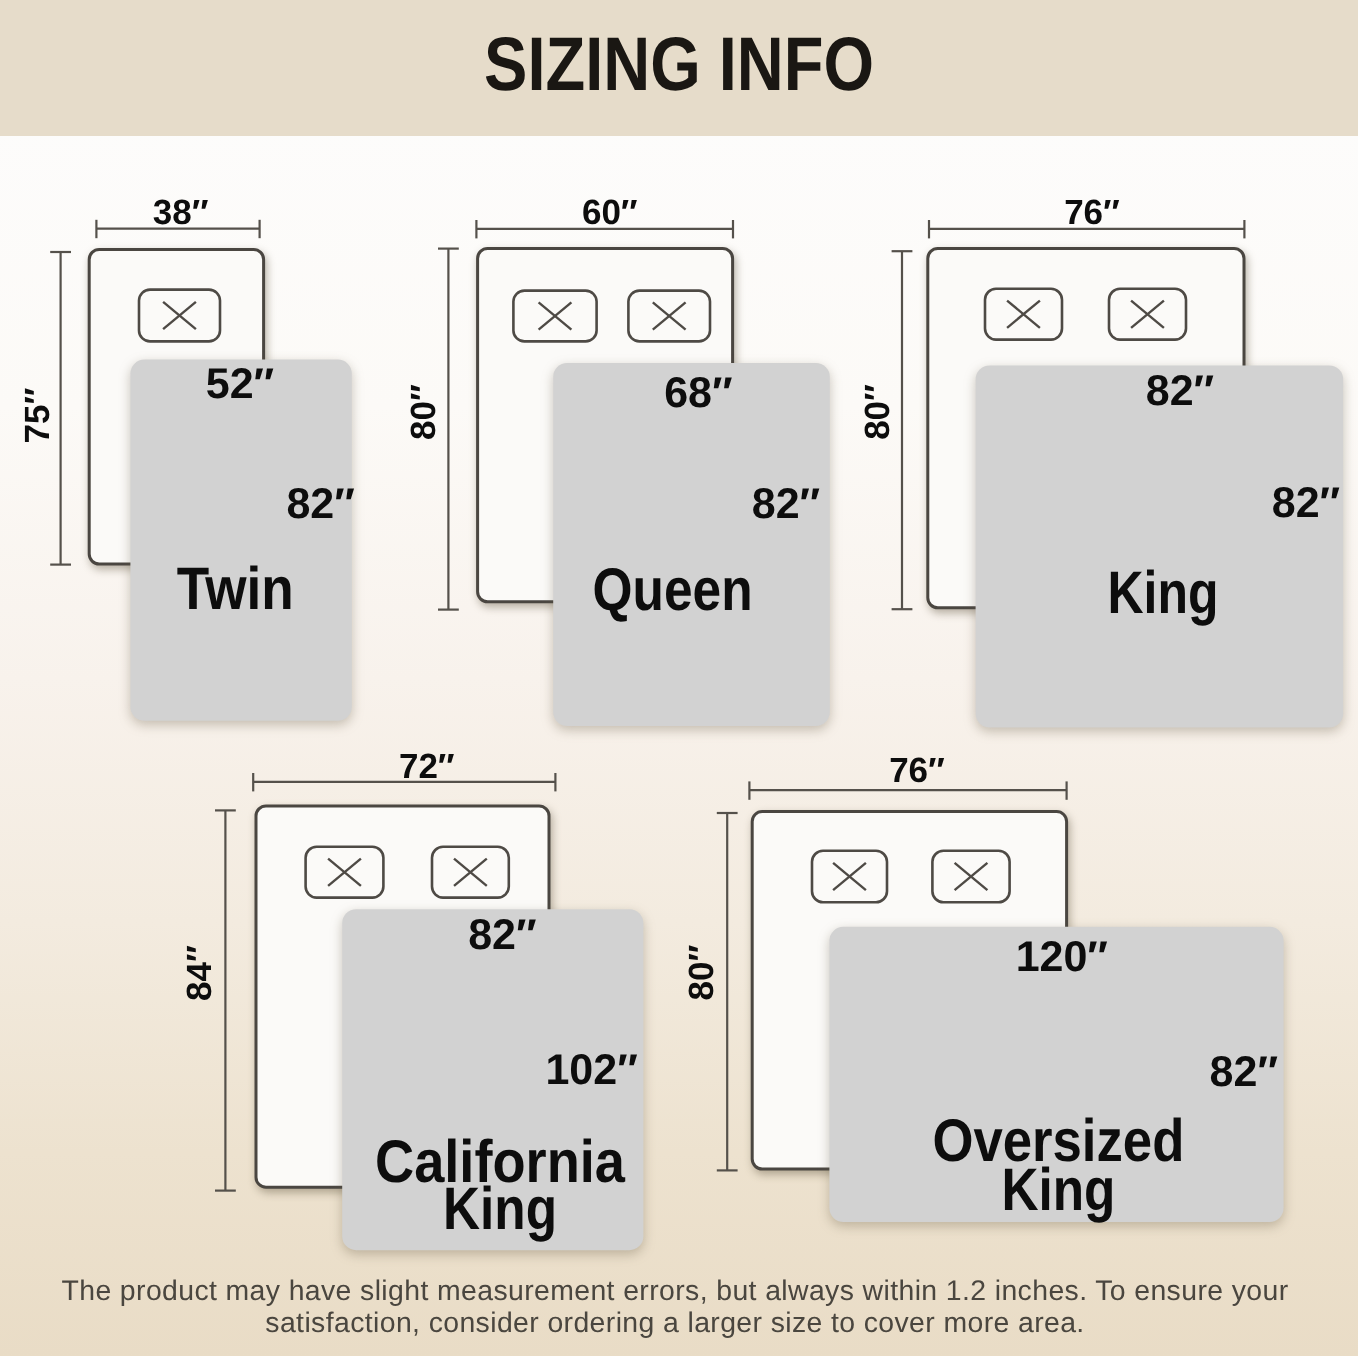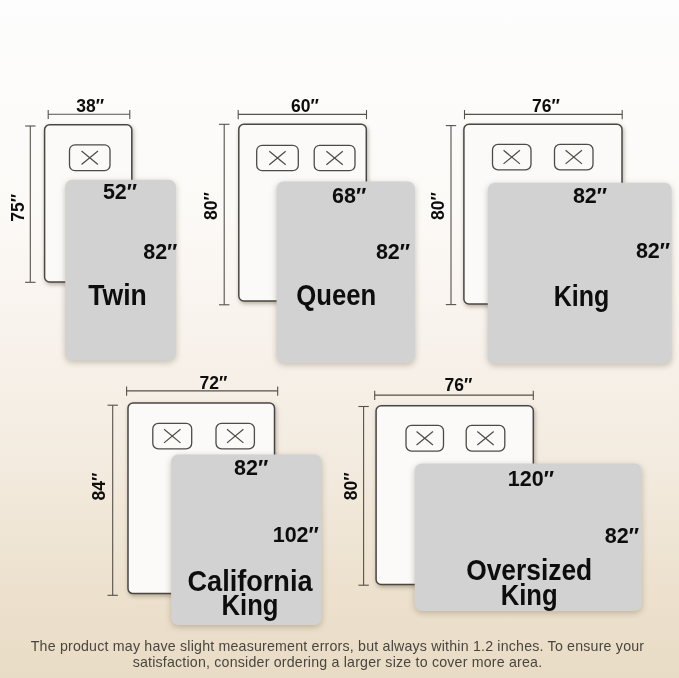--- a/index.html
+++ b/index.html
@@ -14,20 +14,23 @@
   svg{position:absolute;left:0;top:0;}
   text{font-family:"Liberation Sans",sans-serif;fill:#0d0d0d;}
   .dim{font-size:17.5px;font-weight:bold;}
   .bdim{font-size:21.5px;font-weight:bold;}
   .bname{font-size:30px;font-weight:bold;}
 </style>
 </head>
 <body>
 <div class="page">
 
+  <div class="banner">
+      <h1>SIZING INFO</h1>
+    </div>
   <svg width="679" height="678" viewBox="0 0 679 678">
 
     <g stroke="#55514b" stroke-width="1.1" fill="none">
       <line x1="48.2" y1="114.3" x2="129.8" y2="114.3"></line>
       <line x1="48.2" y1="109.89999999999999" x2="48.2" y2="119.1"></line>
       <line x1="129.8" y1="109.89999999999999" x2="129.8" y2="119.1"></line>
     </g>
 
     <text class="dim" x="90.3" y="112.2" text-anchor="middle">38″</text>
 

